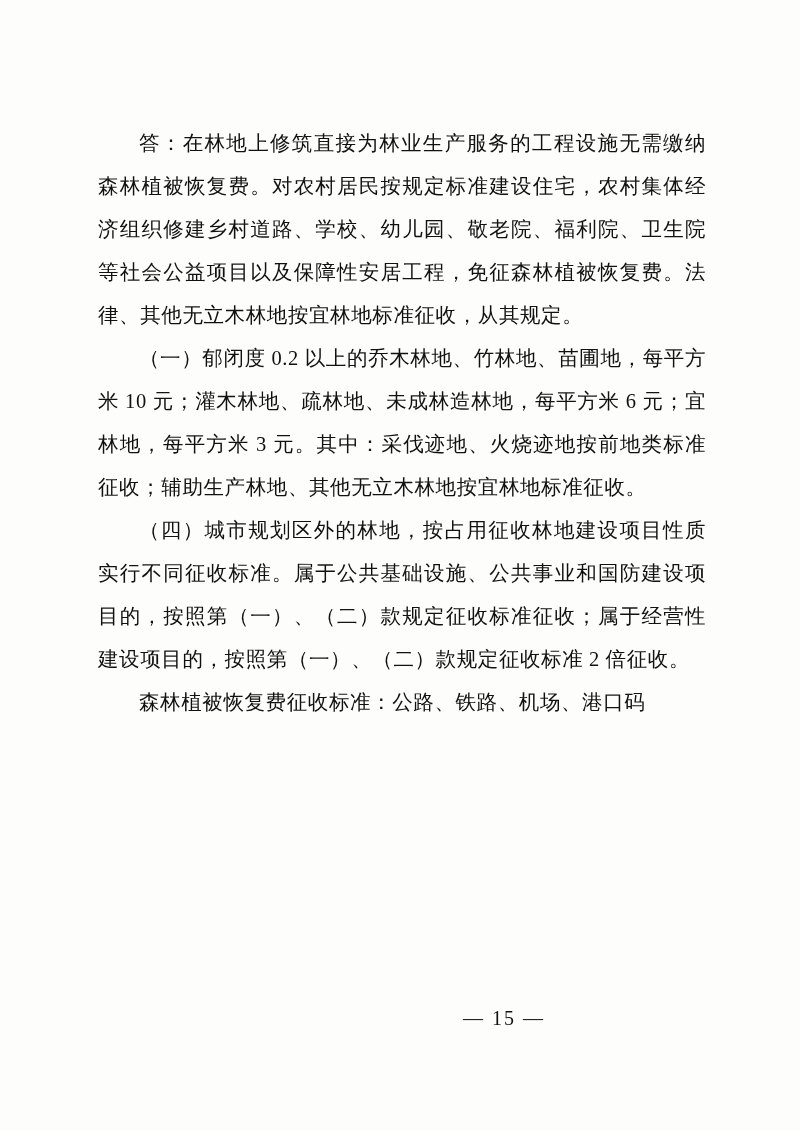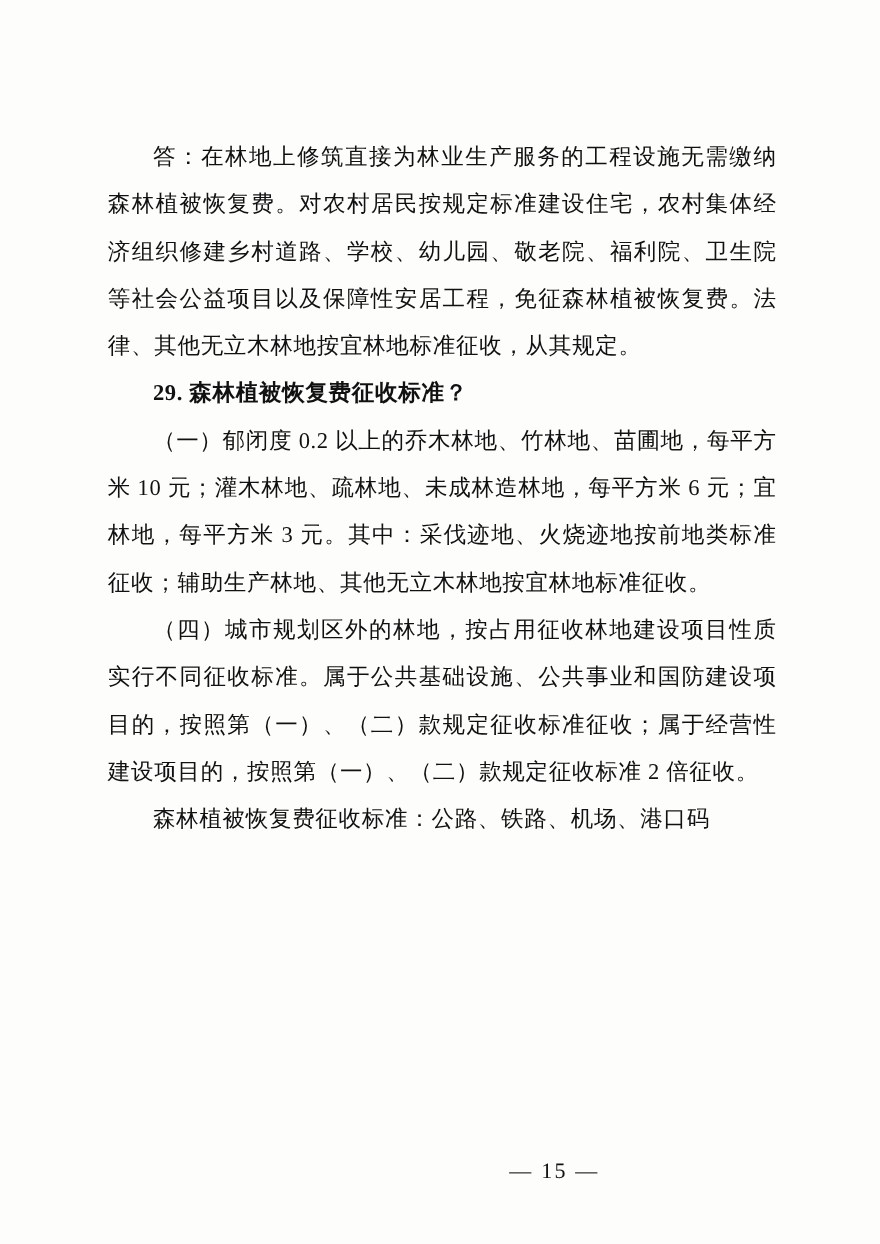--- a/index.html
+++ b/index.html
@@ -47,35 +47,34 @@
     line-height: 43px;
     letter-spacing: 0.6px;
     font-weight: bold;
     text-indent: 41px;
     margin: 0;
     word-break: break-all;
   }
   .pagenum {
     position: absolute;
     left: 0;
-    top: 1054px;
+    top: 1007px;
     width: 788px;
     text-align: center;
     font-size: 20px;
     letter-spacing: 2px;
     color: #111111;
     padding-left: 220px;
     box-sizing: border-box;
   }
 </style>
 </head>
 <body>
 
 <div class="page">
   <div class="content">
     <p class="para indent">答：在林地上修筑直接为林业生产服务的工程设施无需缴纳森林植被恢复费。对农村居民按规定标准建设住宅，农村集体经济组织修建乡村道路、学校、幼儿园、敬老院、福利院、卫生院等社会公益项目以及保障性安居工程，免征森林植被恢复费。法律、其他无立木林地按宜林地标准征收，从其规定。</p>
-    <p class="heading">29. 森林植被恢复费征收标准？</p>
     <p class="para indent">（一）郁闭度 0.2 以上的乔木林地、竹林地、苗圃地，每平方米 10 元；灌木林地、疏林地、未成林造林地，每平方米 6 元；宜林地，每平方米 3 元。其中：采伐迹地、火烧迹地按前地类标准征收；辅助生产林地、其他无立木林地按宜林地标准征收。</p>
     <p class="para indent">（四）城市规划区外的林地，按占用征收林地建设项目性质实行不同征收标准。属于公共基础设施、公共事业和国防建设项目的，按照第（一）、（二）款规定征收标准征收；属于经营性建设项目的，按照第（一）、（二）款规定征收标准 2 倍征收。</p>
     <p class="para indent">森林植被恢复费征收标准：公路、铁路、机场、港口码</p>
   </div>
   <div class="pagenum">— 15 —</div>
 </div>
 
 </body></html>

